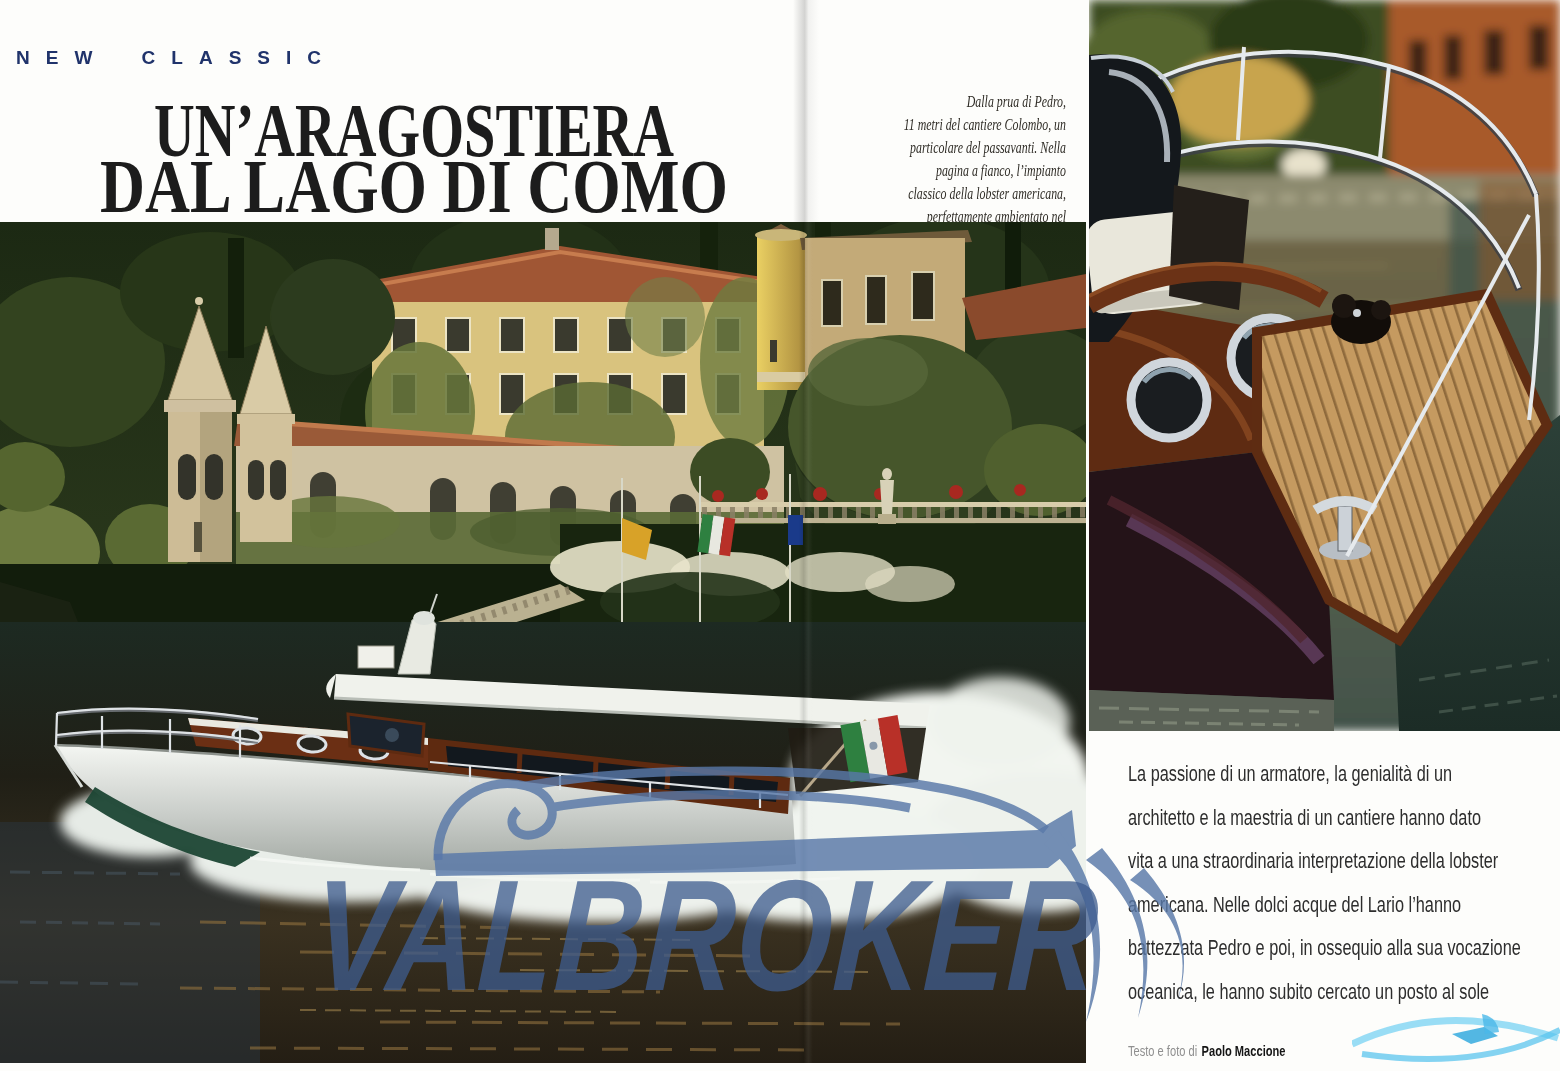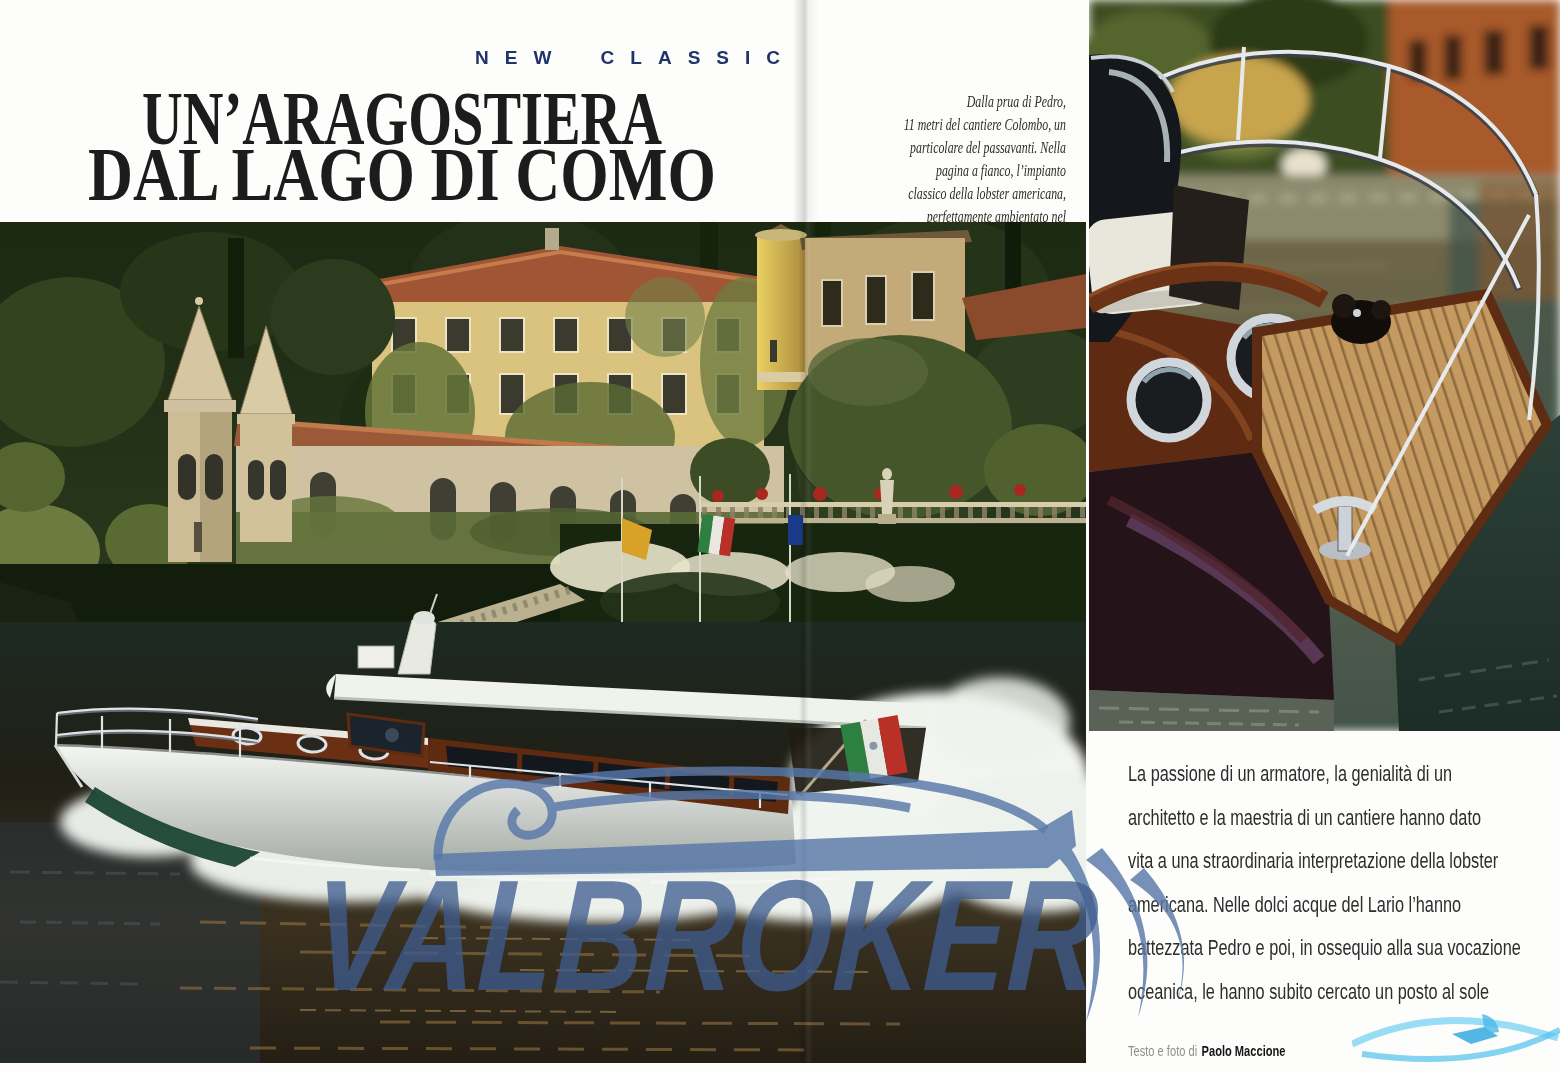--- a/index.html
+++ b/index.html
@@ -1,22 +1,22 @@
 <!DOCTYPE html>
 <html><head>
 <meta charset="utf-8">
 <style>
   html,body{margin:0;padding:0;background:#777;}
   .spread{position:relative;width:1560px;height:1071px;background:#fdfdfb;overflow:hidden;
           font-family:"Liberation Sans",sans-serif;}
   
-  .kicker{position:absolute;left:0;top:47px;width:790px;text-align:right;
+  .kicker{position:absolute;left:0;top:47px;width:790px;text-align:left;
           font-size:19px;font-weight:bold;letter-spacing:16px;word-spacing:12px;
-          color:#20336b;padding-left:6px;}
-  .headline{position:absolute;left:0;top:86px;width:805px;height:132px;margin:0;}
+          color:#20336b;padding-left:16px;}
+  .headline{position:absolute;left:0;top:86px;width:805px;height:132px;margin:12px;}
   .headline text{font-family:"Liberation Serif",serif;font-size:76px;fill:#1c1c1c;}
   
   .caption{position:absolute;left:818px;top:90px;width:248px;text-align:right;
            font-family:"Liberation Serif",serif;font-style:italic;font-size:16.5px;
            line-height:23px;color:#2f2c26;transform:scaleX(.72);transform-origin:right top;}
   .caption div{white-space:nowrap;}
   
   .photo-left{position:absolute;left:0;top:222px;width:1086px;height:841px;margin:0;overflow:hidden;}
   .photo-right{position:absolute;left:1089px;top:0;width:471px;height:731px;margin:0;overflow:hidden;}
   .photo-left svg,.photo-right svg{display:block;width:100%;height:100%;}

